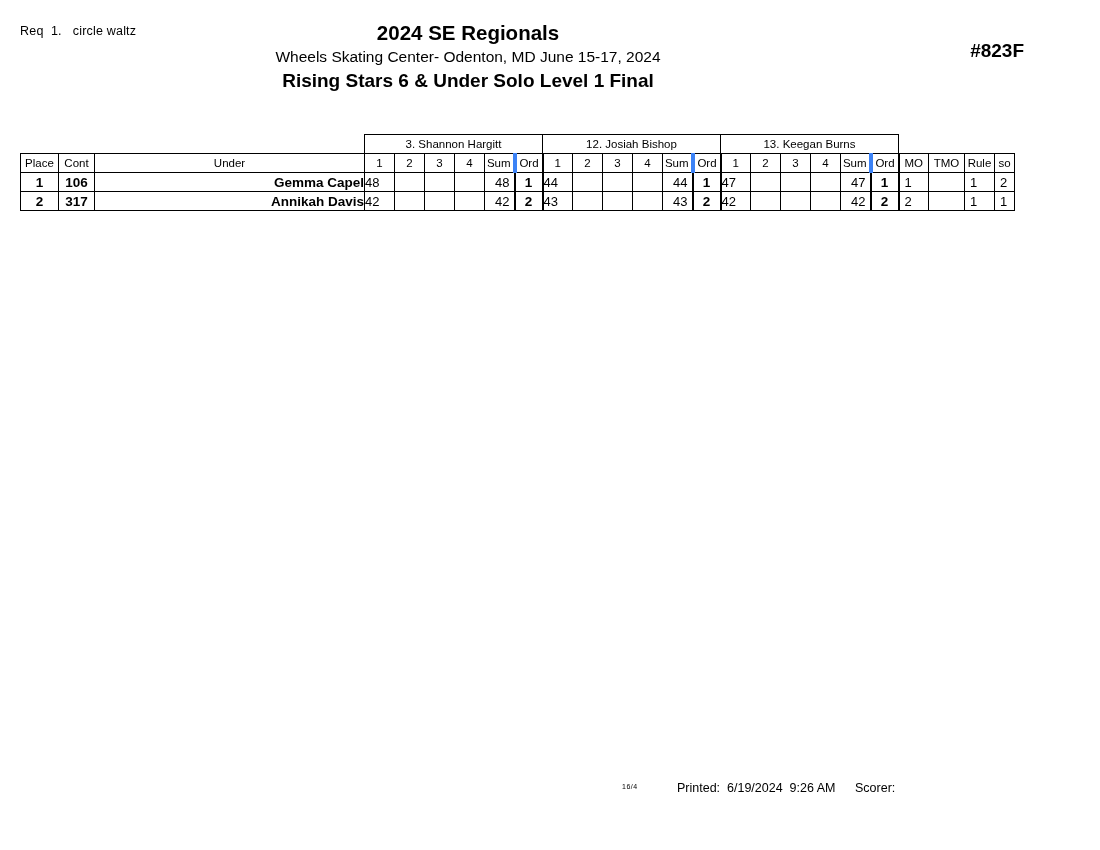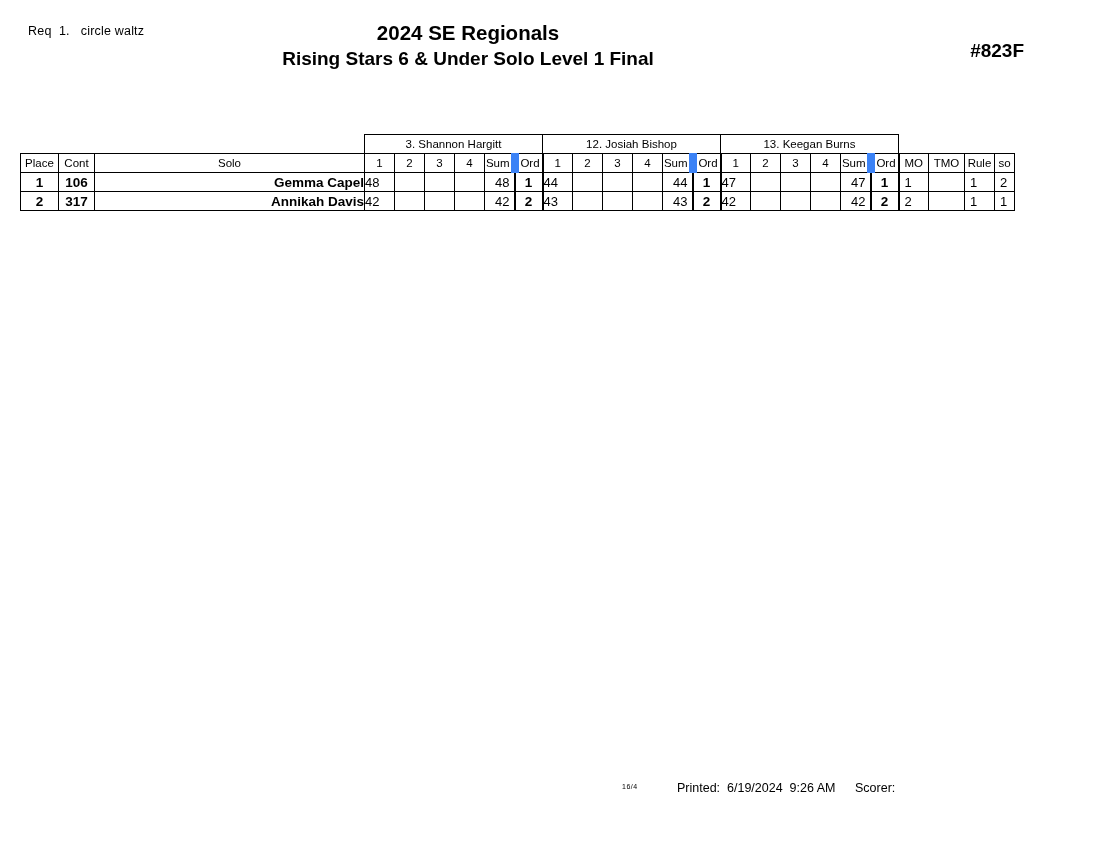--- a/index.html
+++ b/index.html
@@ -13,21 +13,21 @@
     font-family: "Liberation Sans", sans-serif;
     color: #000000;
     position: relative;
     overflow: hidden;
   }
 
   
   .req-line {
     position: absolute;
     top: 24px;
-    left: 28px;
+    left: 20px;
     font-size: 12.5px;
     letter-spacing: 0.2px;
     white-space: pre;
   }
   .event-number {
     position: absolute;
     top: 40px;
     right: 76px;
     font-size: 19px;
     font-weight: bold;
@@ -128,21 +128,21 @@
     font-weight: bold;
     font-size: 13.5px;
     border-left: 2px solid #000;
     border-right: 2px solid #000;
   }
   .data-row td.tail {
     text-align: left;
     padding-left: 5px;
   }
   .hdr-row td.ord {
-    border-left: 8px solid #3b82f6;
+    border-left: 4px solid #3b82f6;
     border-right: 2px solid #000;
   }
 
   
   col.c-place { width: 38px; }
   col.c-cont  { width: 36px; }
   col.c-name  { width: 270px; }
   col.c-j     { width: 30px; }
   col.c-sum   { width: 30px; }
   col.c-ord   { width: 28px; }
@@ -180,20 +180,21 @@
   }
 </style>
 </head>
 <body>
 
 <div class="req-line">Req  1.   circle waltz</div>
 <div class="event-number">#823F</div>
 
 <div class="title-block">
   <div class="title-main">2024 SE Regionals</div>
+  <div class="title-sub1">Wheels Skating Center- Odenton, MD  June 15-17, 2024</div>
   <div class="title-sub2">Rising Stars 6 &amp; Under Solo Level 1 Final</div>
 </div>
 
 <div class="sheet">
   <table class="grid">
     <colgroup>
       <col class="c-place">
         <col class="c-cont">
         <col class="c-name">
       <col class="c-j">
@@ -225,21 +226,21 @@
       <td class="blank" colspan="3"></td>
       <td colspan="6">3.  Shannon Hargitt</td>
       <td colspan="6">12.  Josiah Bishop</td>
       <td colspan="6">13.  Keegan Burns</td>
       <td class="blank" colspan="4"></td>
     </tr>
 
     <tr class="hdr-row">
       <td>Place</td>
       <td>Cont</td>
-      <td class="hdr-left">Solo</td>
+      <td class="hdr-left">Under</td>
 
       <td>1</td>
       <td>2</td>
       <td>3</td>
       <td>4</td>
       <td>Sum</td>
       <td class="ord">Ord</td>
 
       <td>1</td>
       <td>2</td>

